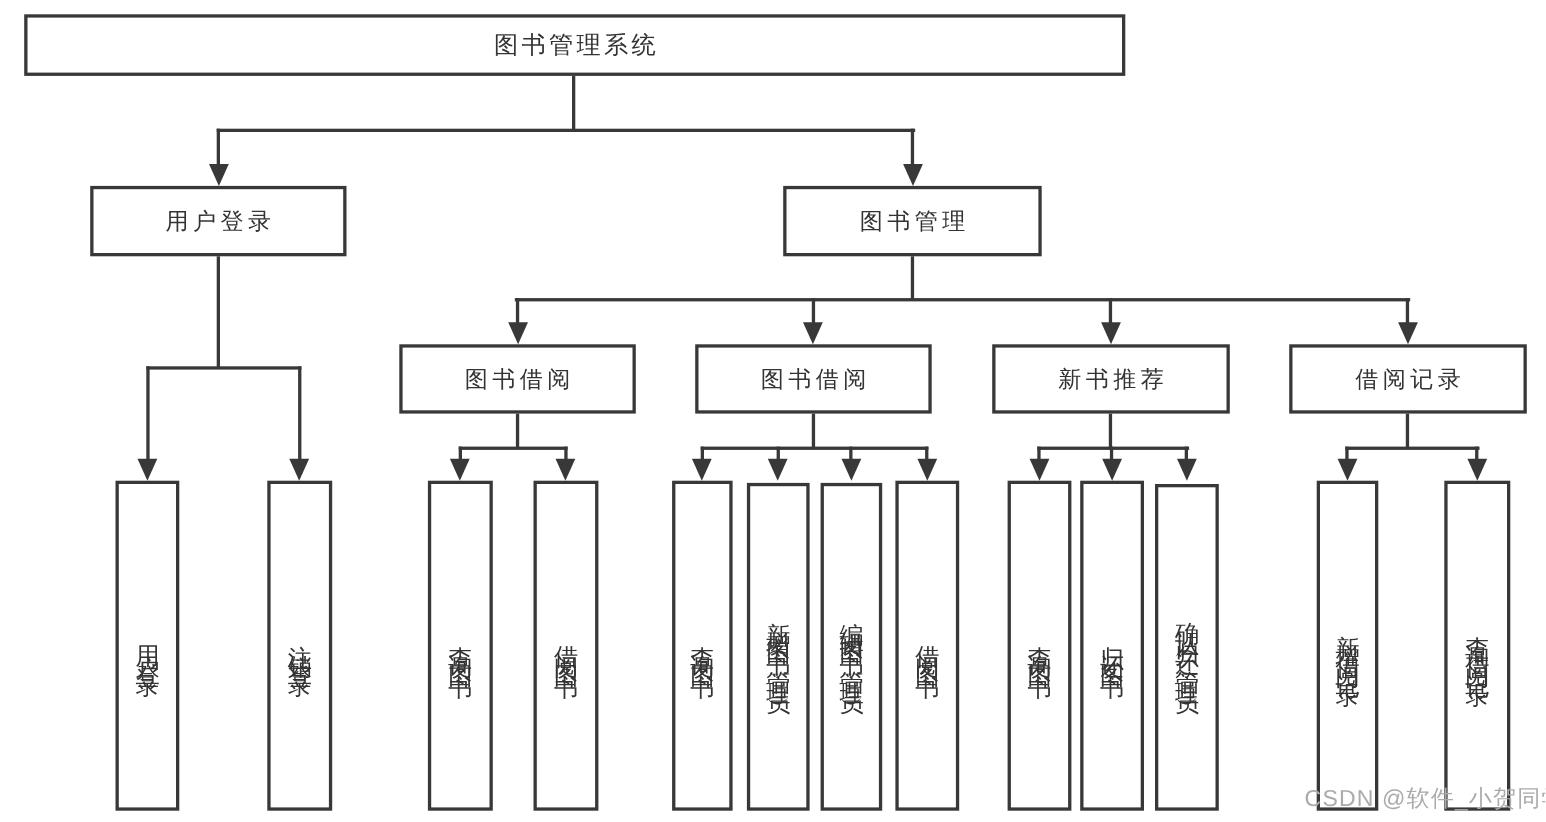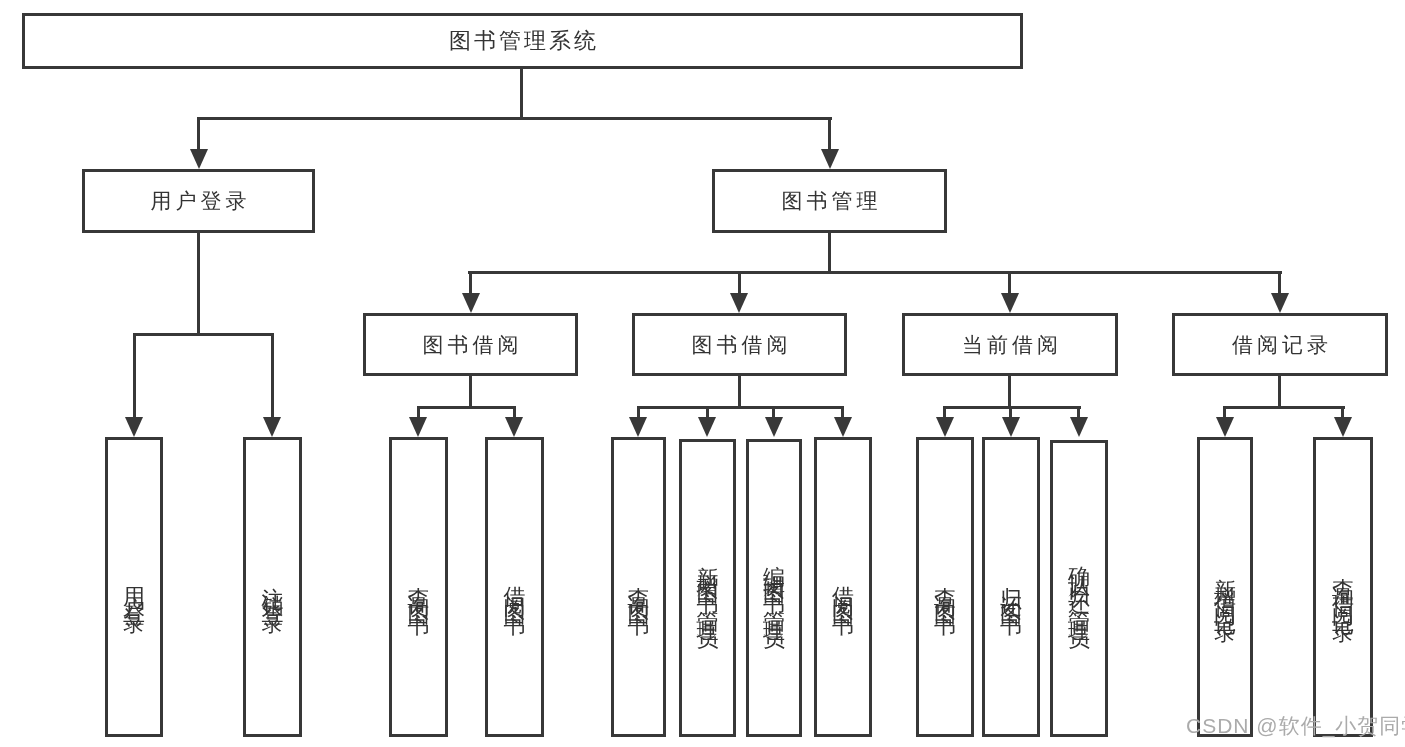--- a/index.html
+++ b/index.html
@@ -72,21 +72,21 @@
     <span class="hlabel">图书管理</span>
   </div>
 
   <div class="box" style="left:363px;top:313px;width:215px;height:63px;">
     <span class="hlabel">图书借阅</span>
   </div>
   <div class="box" style="left:632px;top:313px;width:215px;height:63px;">
     <span class="hlabel">图书借阅</span>
   </div>
   <div class="box" style="left:902px;top:313px;width:216px;height:63px;">
-    <span class="hlabel">当前借阅</span>
+    <span class="hlabel">新书推荐</span>
   </div>
   <div class="box" style="left:1172px;top:313px;width:216px;height:63px;">
     <span class="hlabel">借阅记录</span>
   </div>
 
   <div class="box" style="left:105px;top:437px;width:58px;height:300px;">
     <span class="vtext">用户登录</span>
   </div>
   <div class="box" style="left:243px;top:437px;width:59px;height:300px;">
     <span class="vtext">注销登录</span>

